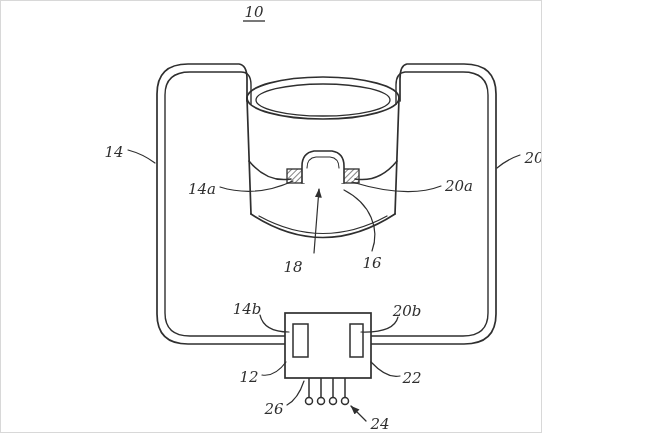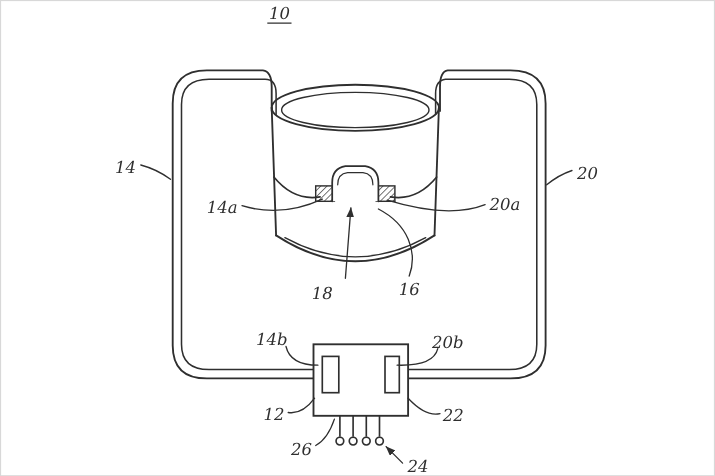--- a/index.html
+++ b/index.html
@@ -3,21 +3,21 @@
 <meta charset="utf-8">
 <style>
   html, body {
     margin: 0;
     padding: 0;
     background: #ffffff;
     font-family: "DejaVu Serif", serif;
   }
   .canvas {
     position: relative;
-    width: 650px;
+    width: 542px;
     height: 433px;
     background: #ffffff;
     box-sizing: border-box;
     border: 1px solid #d8d8d8;
     overflow: hidden;
   }
   svg { display: block; }
   text.ref-label {
     font-family: "DejaVu Serif", serif;
     font-style: italic;

